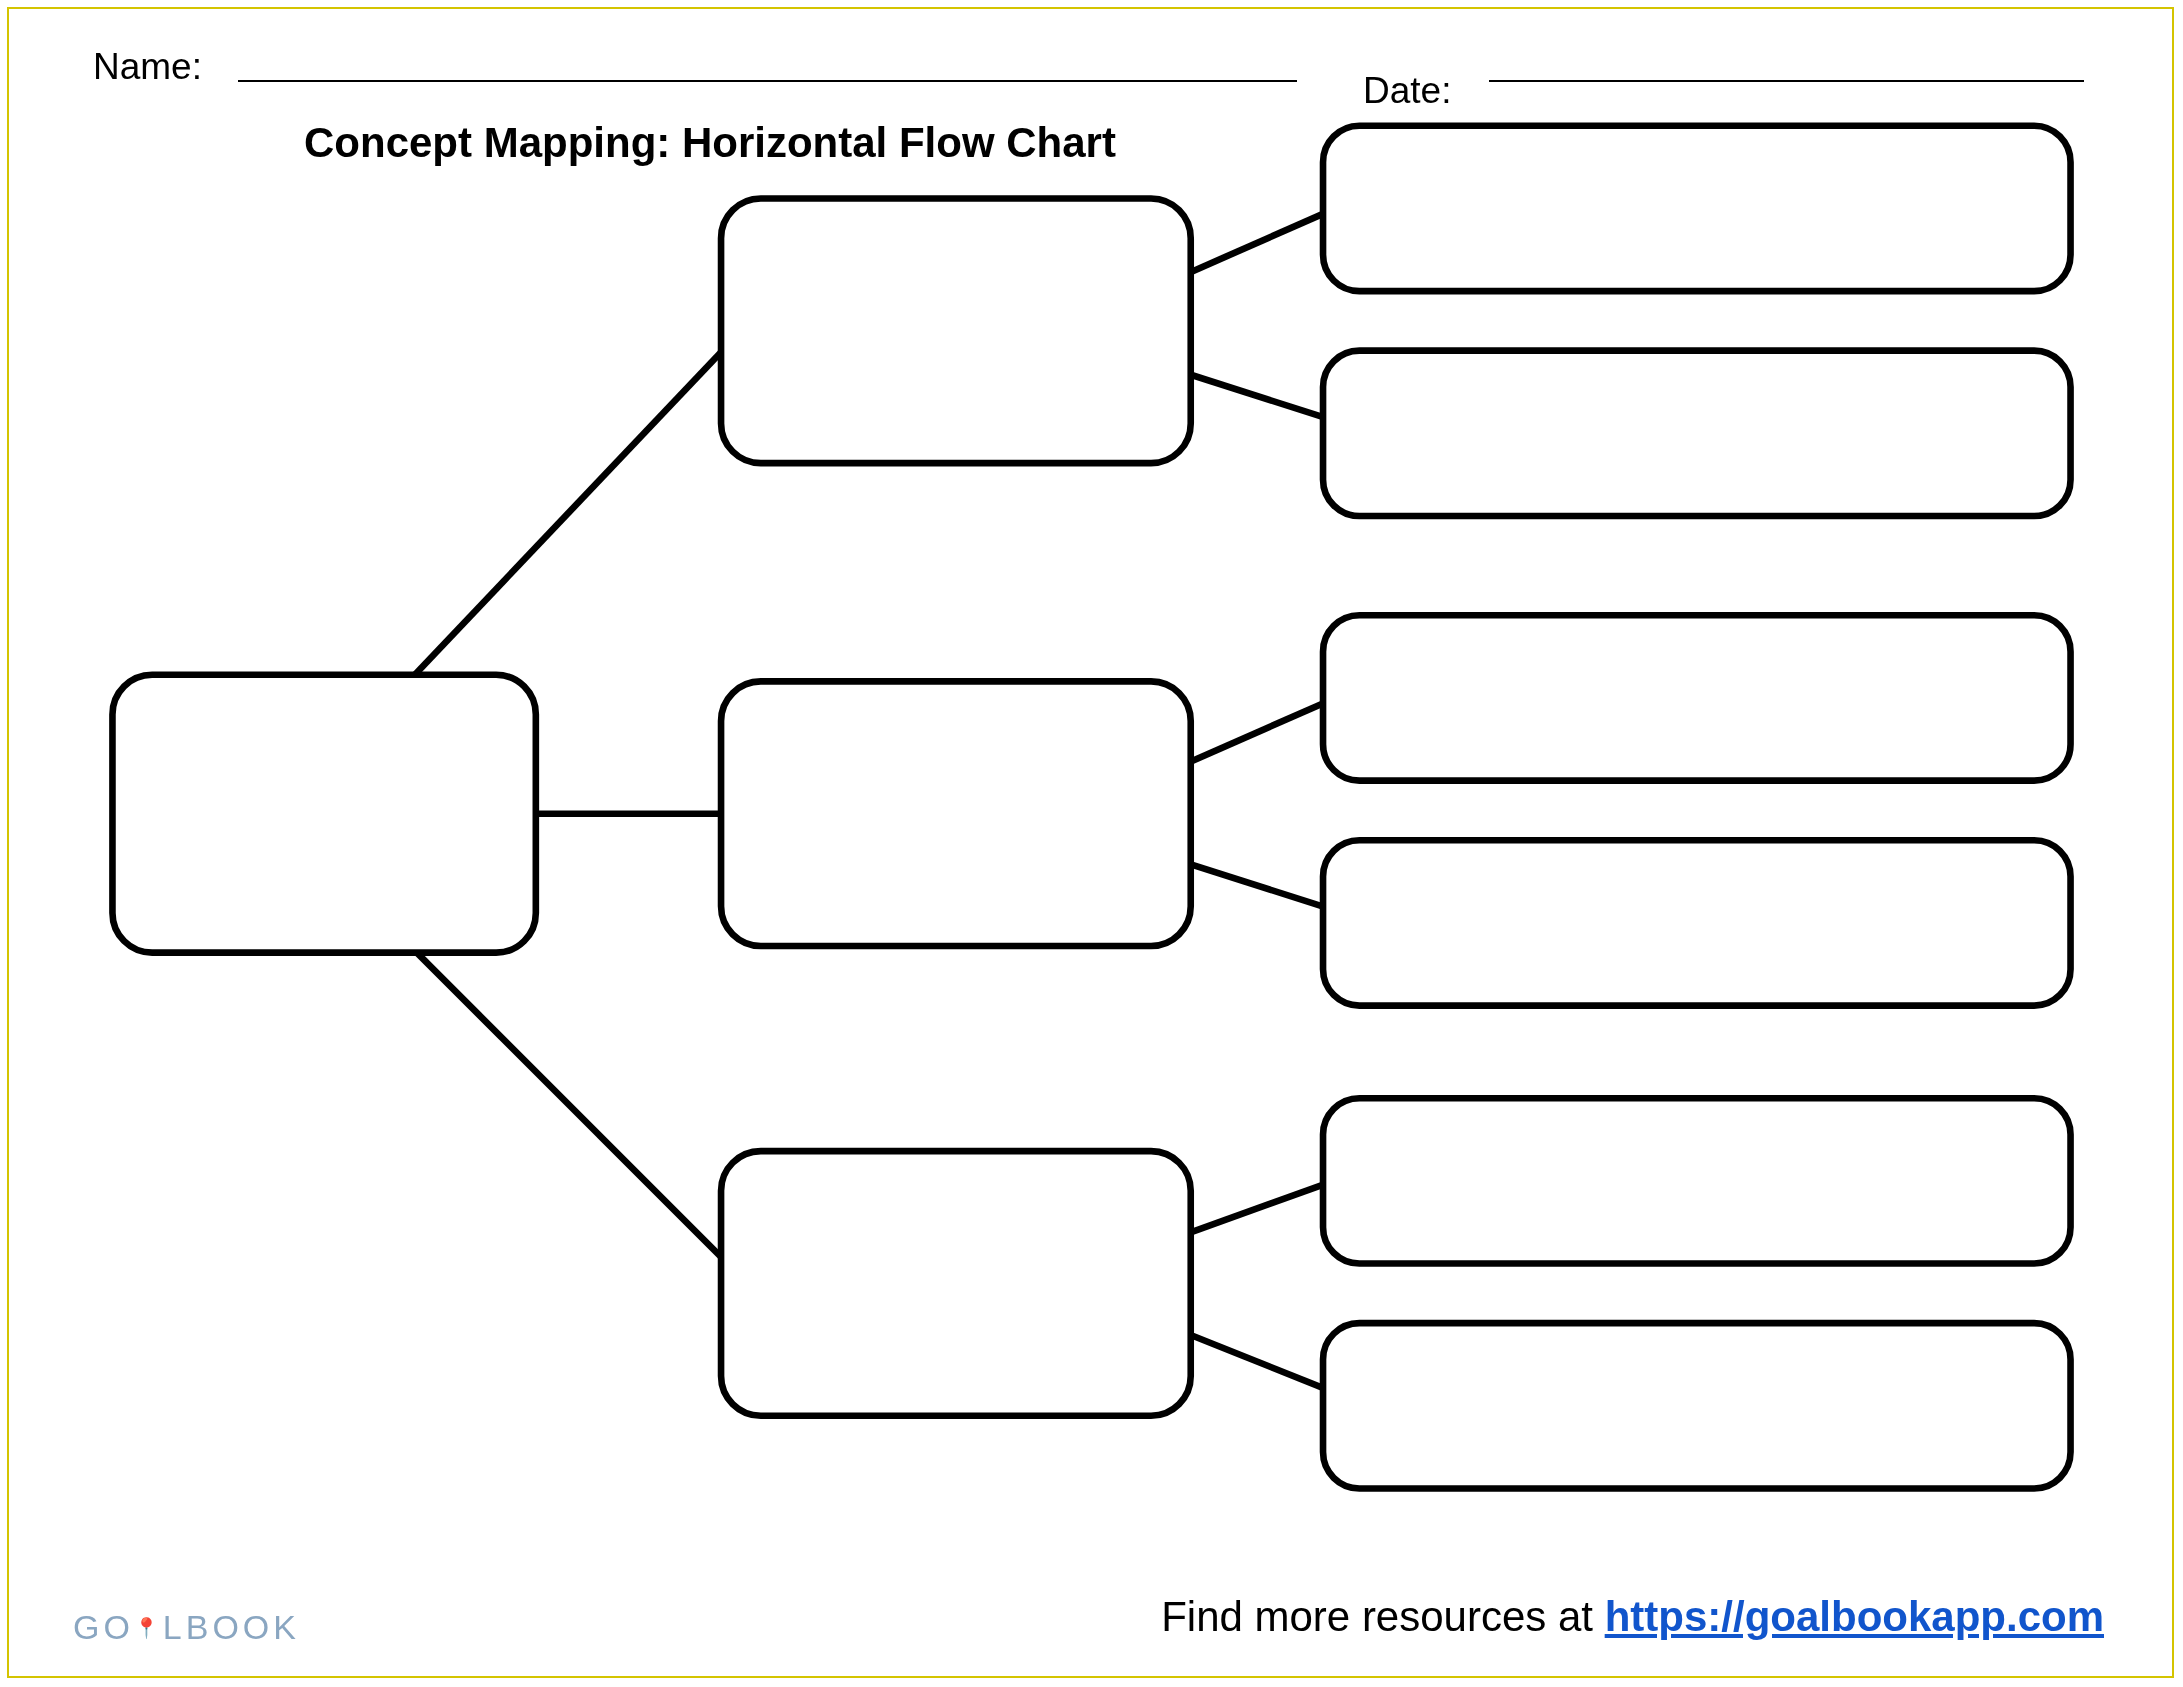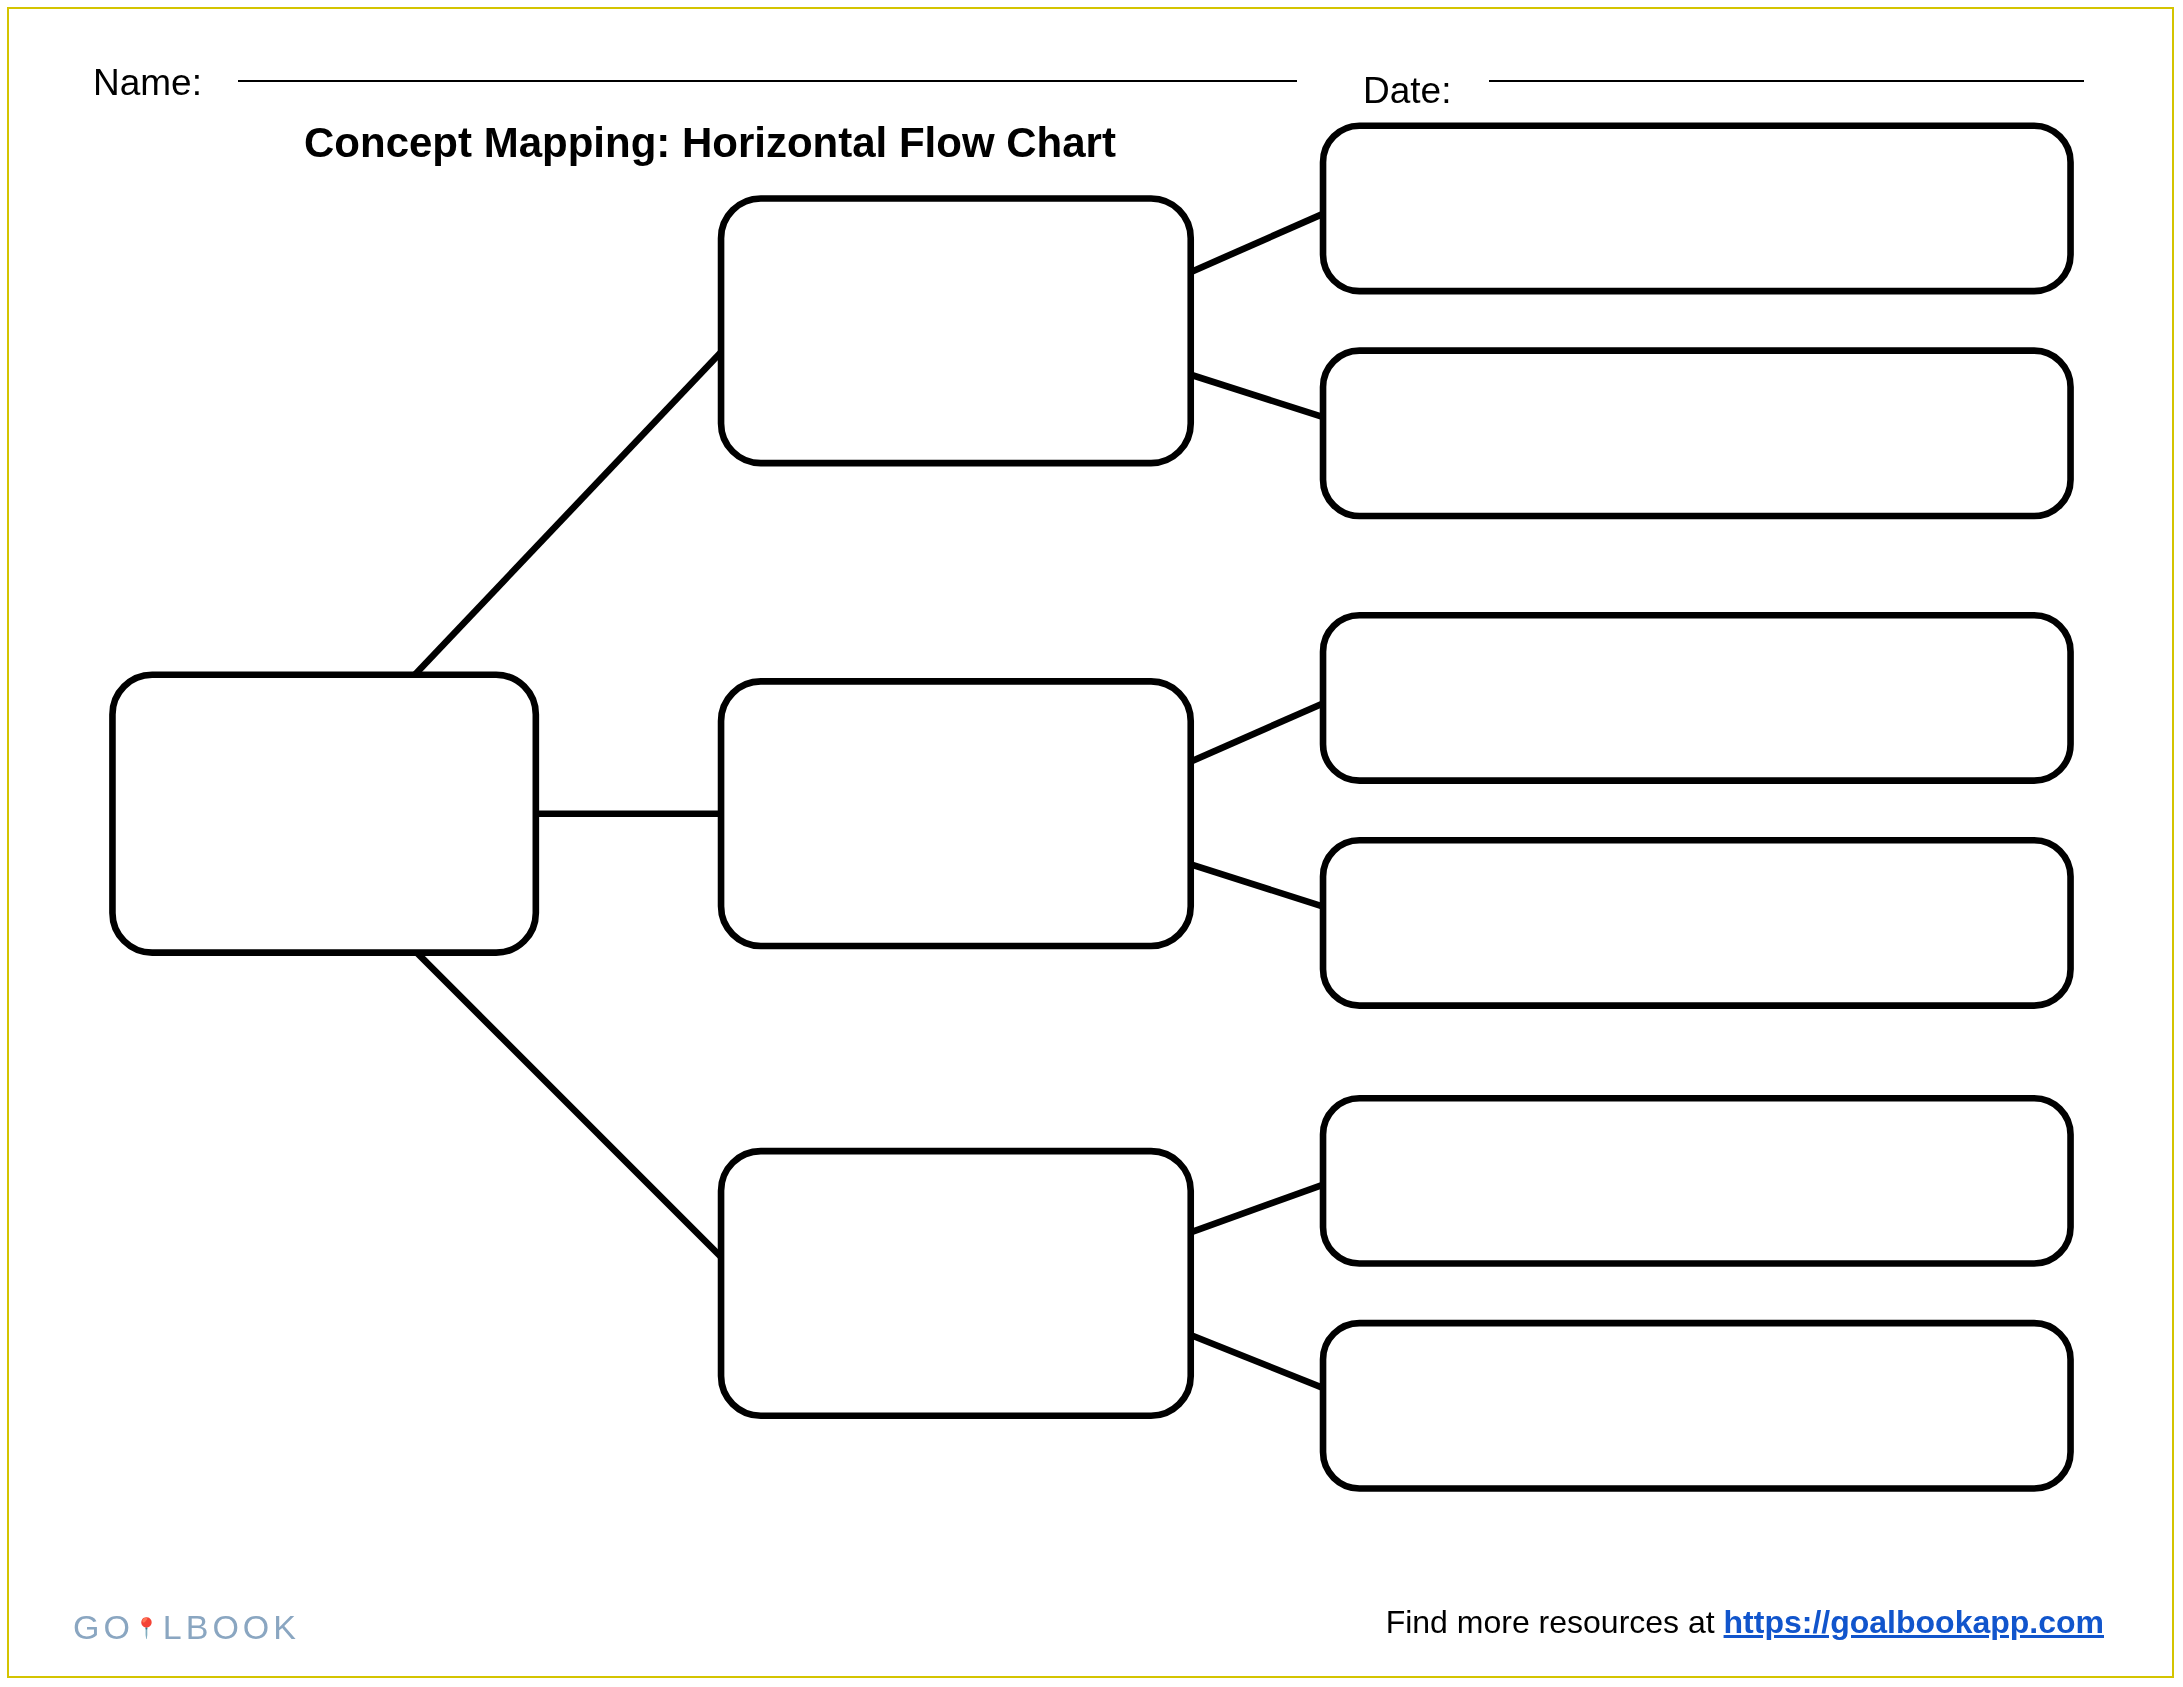--- a/index.html
+++ b/index.html
@@ -21,21 +21,21 @@
   }
   .header {
     position: absolute;
     top: 46px;
     left: 0;
     width: 2183px;
   }
   .name-label {
     position: absolute;
     left: 93px;
-    top: 16px;
+    top: 0;
     font-size: 37px;
     color: #000;
   }
   .name-line {
     position: absolute;
     left: 238px;
     top: 34px;
     width: 1059px;
     border-bottom: 2.6px solid #000;
   }
@@ -84,21 +84,21 @@
   .footer-logo .pin {
     color: #d33;
     position: relative;
     top: -4px;
     font-size: 20px;
   }
   .footer-text {
     position: absolute;
     right: 79px;
     bottom: 46px;
-    font-size: 32px;
+    font-size: 42px;
     color: #000;
   }
   .footer-text a {
     color: #1155cc;
     text-decoration: underline;
     font-weight: bold;
   }
 </style>
 </head>
 <body>

